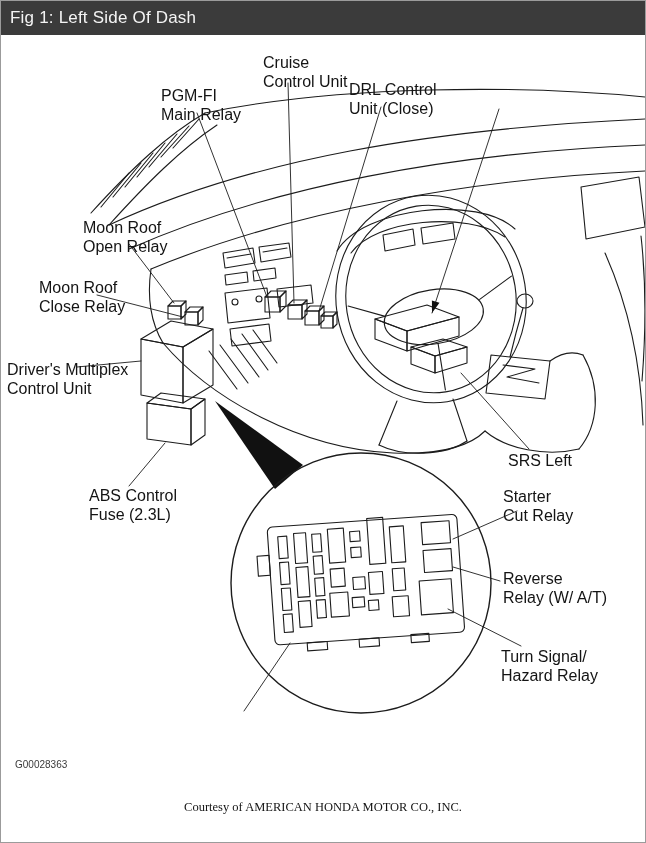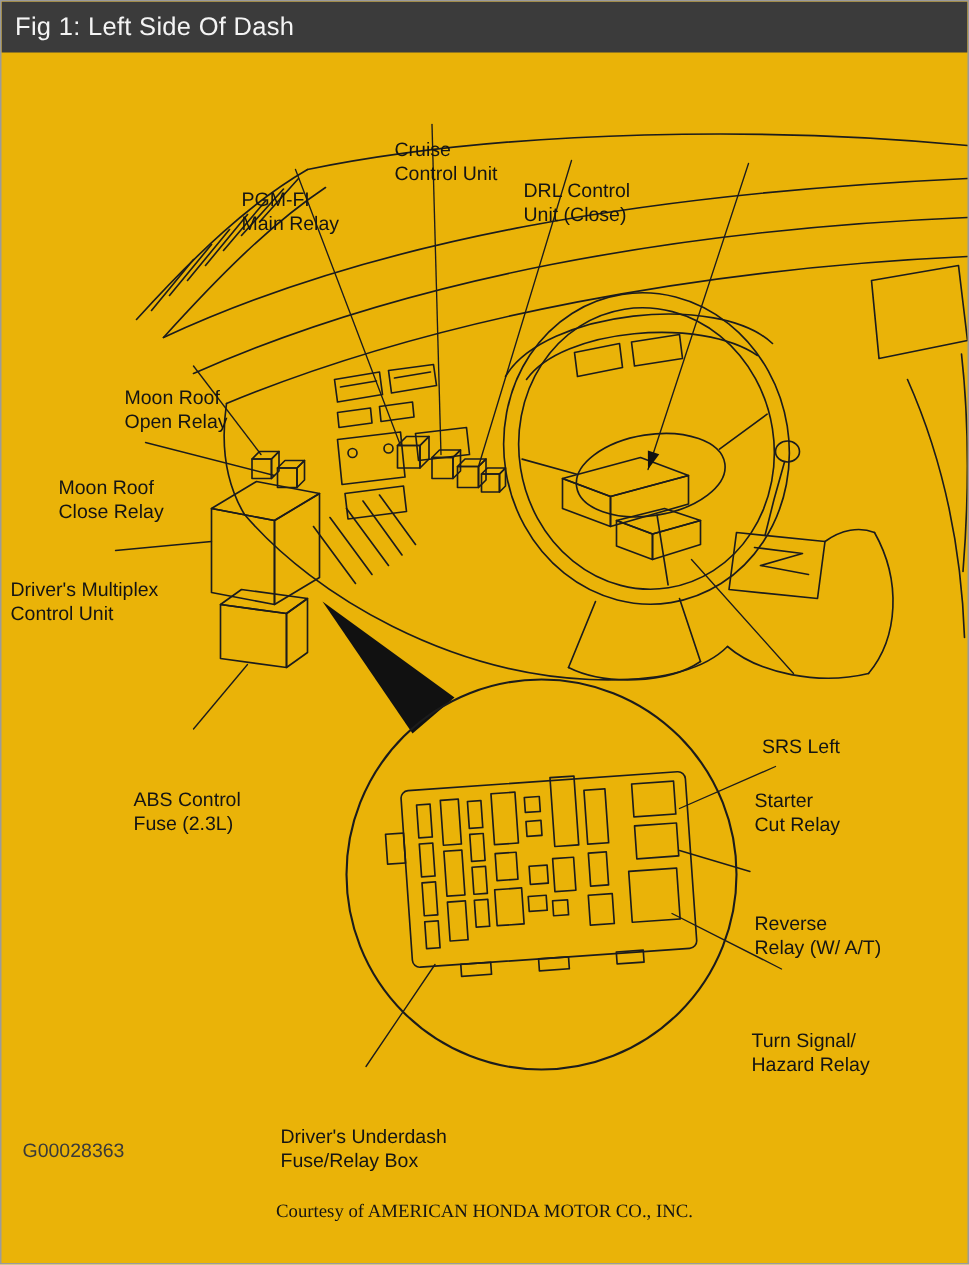--- a/index.html
+++ b/index.html
@@ -1,22 +1,22 @@
 <!DOCTYPE html>
 <html><head>
 <meta charset="utf-8">
 <style>
   html,body{margin:0;padding:0;background:#e9e9e9;}
-  .page{position:relative;width:646px;height:843px;background:#eab308;border:1px solid #9b9b9b;
+  .page{position:relative;width:646px;height:843px;background:#ffffff;border:1px solid #9b9b9b;
         box-sizing:border-box;overflow:hidden;font-family:"Liberation Sans","DejaVu Sans",sans-serif;}
   .title-bar{position:absolute;top:0;left:0;right:0;height:34px;background:#3b3b3b;color:#f4f4f4;
         display:flex;align-items:center;padding:0 9px;font-size:17px;letter-spacing:.2px;box-sizing:border-box;}
   .art{position:absolute;left:0;top:0;width:646px;height:843px;}
-  .lbl{position:absolute;font-size:13px;line-height:1.2;color:#141414;white-space:pre-line;margin-top:39px;}
-  .code{position:absolute;left:14px;top:758px;font-size:13px;color:#3a3a3a;}
+  .lbl{position:absolute;font-size:16px;line-height:1.2;color:#141414;white-space:pre-line;}
+  .code{position:absolute;left:14px;top:758px;font-size:10px;color:#3a3a3a;}
   .credit{position:absolute;left:0;right:0;top:799px;text-align:center;font-size:12.5px;color:#141414;font-family:Liberation Serif, serif;}
 </style>
 </head>
 <body>
 
 <div class="page">
 
   <svg class="art" viewBox="0 0 646 843" xmlns="http://www.w3.org/2000/svg">
     <g stroke="#1c1c1c" stroke-width="1.1" fill="none" stroke-linecap="round" stroke-linejoin="round">
 
@@ -212,29 +212,27 @@
   <div class="lbl" style="left:262px;top:52px">Cruise
 Control Unit</div>
   <div class="lbl" style="left:160px;top:85px">PGM-FI
 Main Relay</div>
   <div class="lbl" style="left:348px;top:79px">DRL Control
 Unit (Close)</div>
   <div class="lbl" style="left:82px;top:217px">Moon Roof
 Open Relay</div>
   <div class="lbl" style="left:38px;top:277px">Moon Roof
 Close Relay</div>
-  <div class="lbl" style="left:6px;top:345px">Driver's Multiplex
+  <div class="lbl" style="left:6px;top:359px">Driver's Multiplex
 Control Unit</div>
   <div class="lbl" style="left:88px;top:485px">ABS Control
 Fuse (2.3L)</div>
   <div class="lbl" style="left:507px;top:450px">SRS Left</div>
   <div class="lbl" style="left:502px;top:486px">Starter
 Cut Relay</div>
   <div class="lbl" style="left:502px;top:568px">Reverse
 Relay (W/ A/T)</div>
   <div class="lbl" style="left:500px;top:646px">Turn Signal/
 Hazard Relay</div>
-  <div class="lbl" style="left:186px;top:710px">Driver's Underdash
-Fuse/Relay Box</div>
 
   <div class="code">G00028363</div>
   <div class="credit">Courtesy of AMERICAN HONDA MOTOR CO., INC.</div>
 </div>
 
 </body></html>

